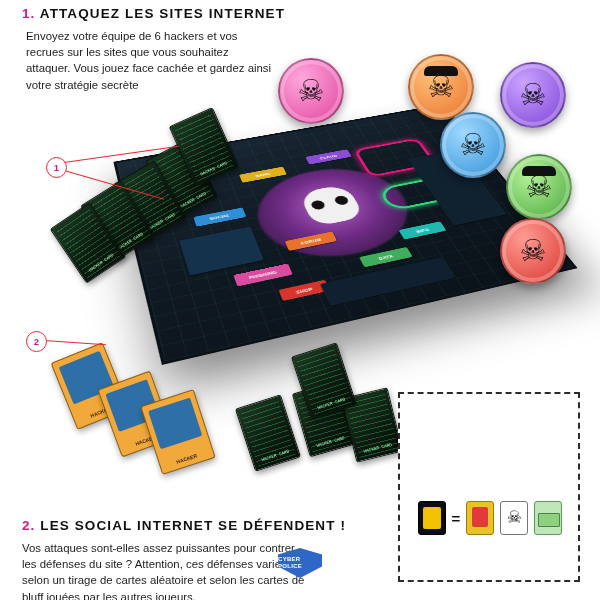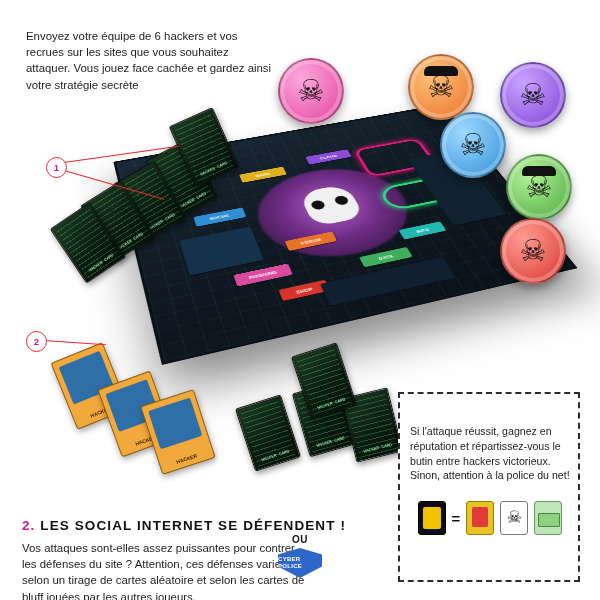--- a/index.html
+++ b/index.html
@@ -190,20 +190,24 @@
     overflow:hidden;
   }
   .charcard .ph{position:absolute;left:5px;top:6px;right:5px;height:40px;background:#2e6fa8;border-radius:2px;}
   .charcard .nm{position:absolute;left:0;right:0;bottom:4px;text-align:center;font-size:5px;color:#3a2406;font-weight:bold;}
 </style>
 </head>
 <body>
 
 <div class="page">
 
+  <div class="sec-head" id="head1">
+    <span class="num">1.</span>
+    <span>ATTAQUEZ LES SITES INTERNET</span>
+  </div>
   <div class="sec-body" id="body1">Envoyez votre équipe de 6 hackers et vos recrues sur les sites que vous souhaitez attaquer. Vous jouez face cachée et gardez ainsi votre stratégie secrète</div>
 
   <div class="board-wrap">
 
     <div class="board">
       <div class="board-inner">
         <div class="bgrid"></div>
         <div class="bcenter"></div>
         <div class="bskull"></div>
         <div class="bneon"></div>
@@ -299,29 +303,27 @@
     <span>2</span>
   </div>
 
   <div class="sec-head" id="head2">
     <span class="num">2.</span>
     <span>LES SOCIAL INTERNET SE DÉFENDENT !</span>
   </div>
   <div class="sec-body" id="body2">Vos attaques sont-elles assez puissantes pour contrer les défenses du site ? Attention, ces défenses varient selon un tirage de cartes aléatoire et selon les cartes de bluff jouées par les autres joueurs.</div>
 
   <div class="box3"></div>
-  <div class="sec-body" id="body3">Si l'attaque réussit, gagnez en réputation et répartissez-vous le butin entre hackers victorieux. Sinon, attention à la police du net!</div>
 
   <div class="icon-row">
     <span class="mini hacker"></span>
     <span class="eq">=</span>
     <span class="mini cards"></span>
     <span class="mini skullcard">
         <span class="sk">☠</span>
       </span>
     <span class="mini money"></span>
   </div>
-  <div class="ou">OU</div>
   <div class="police-badge">
     <span>CYBER POLICE</span>
   </div>
 
 </div>
 
 </body></html>

